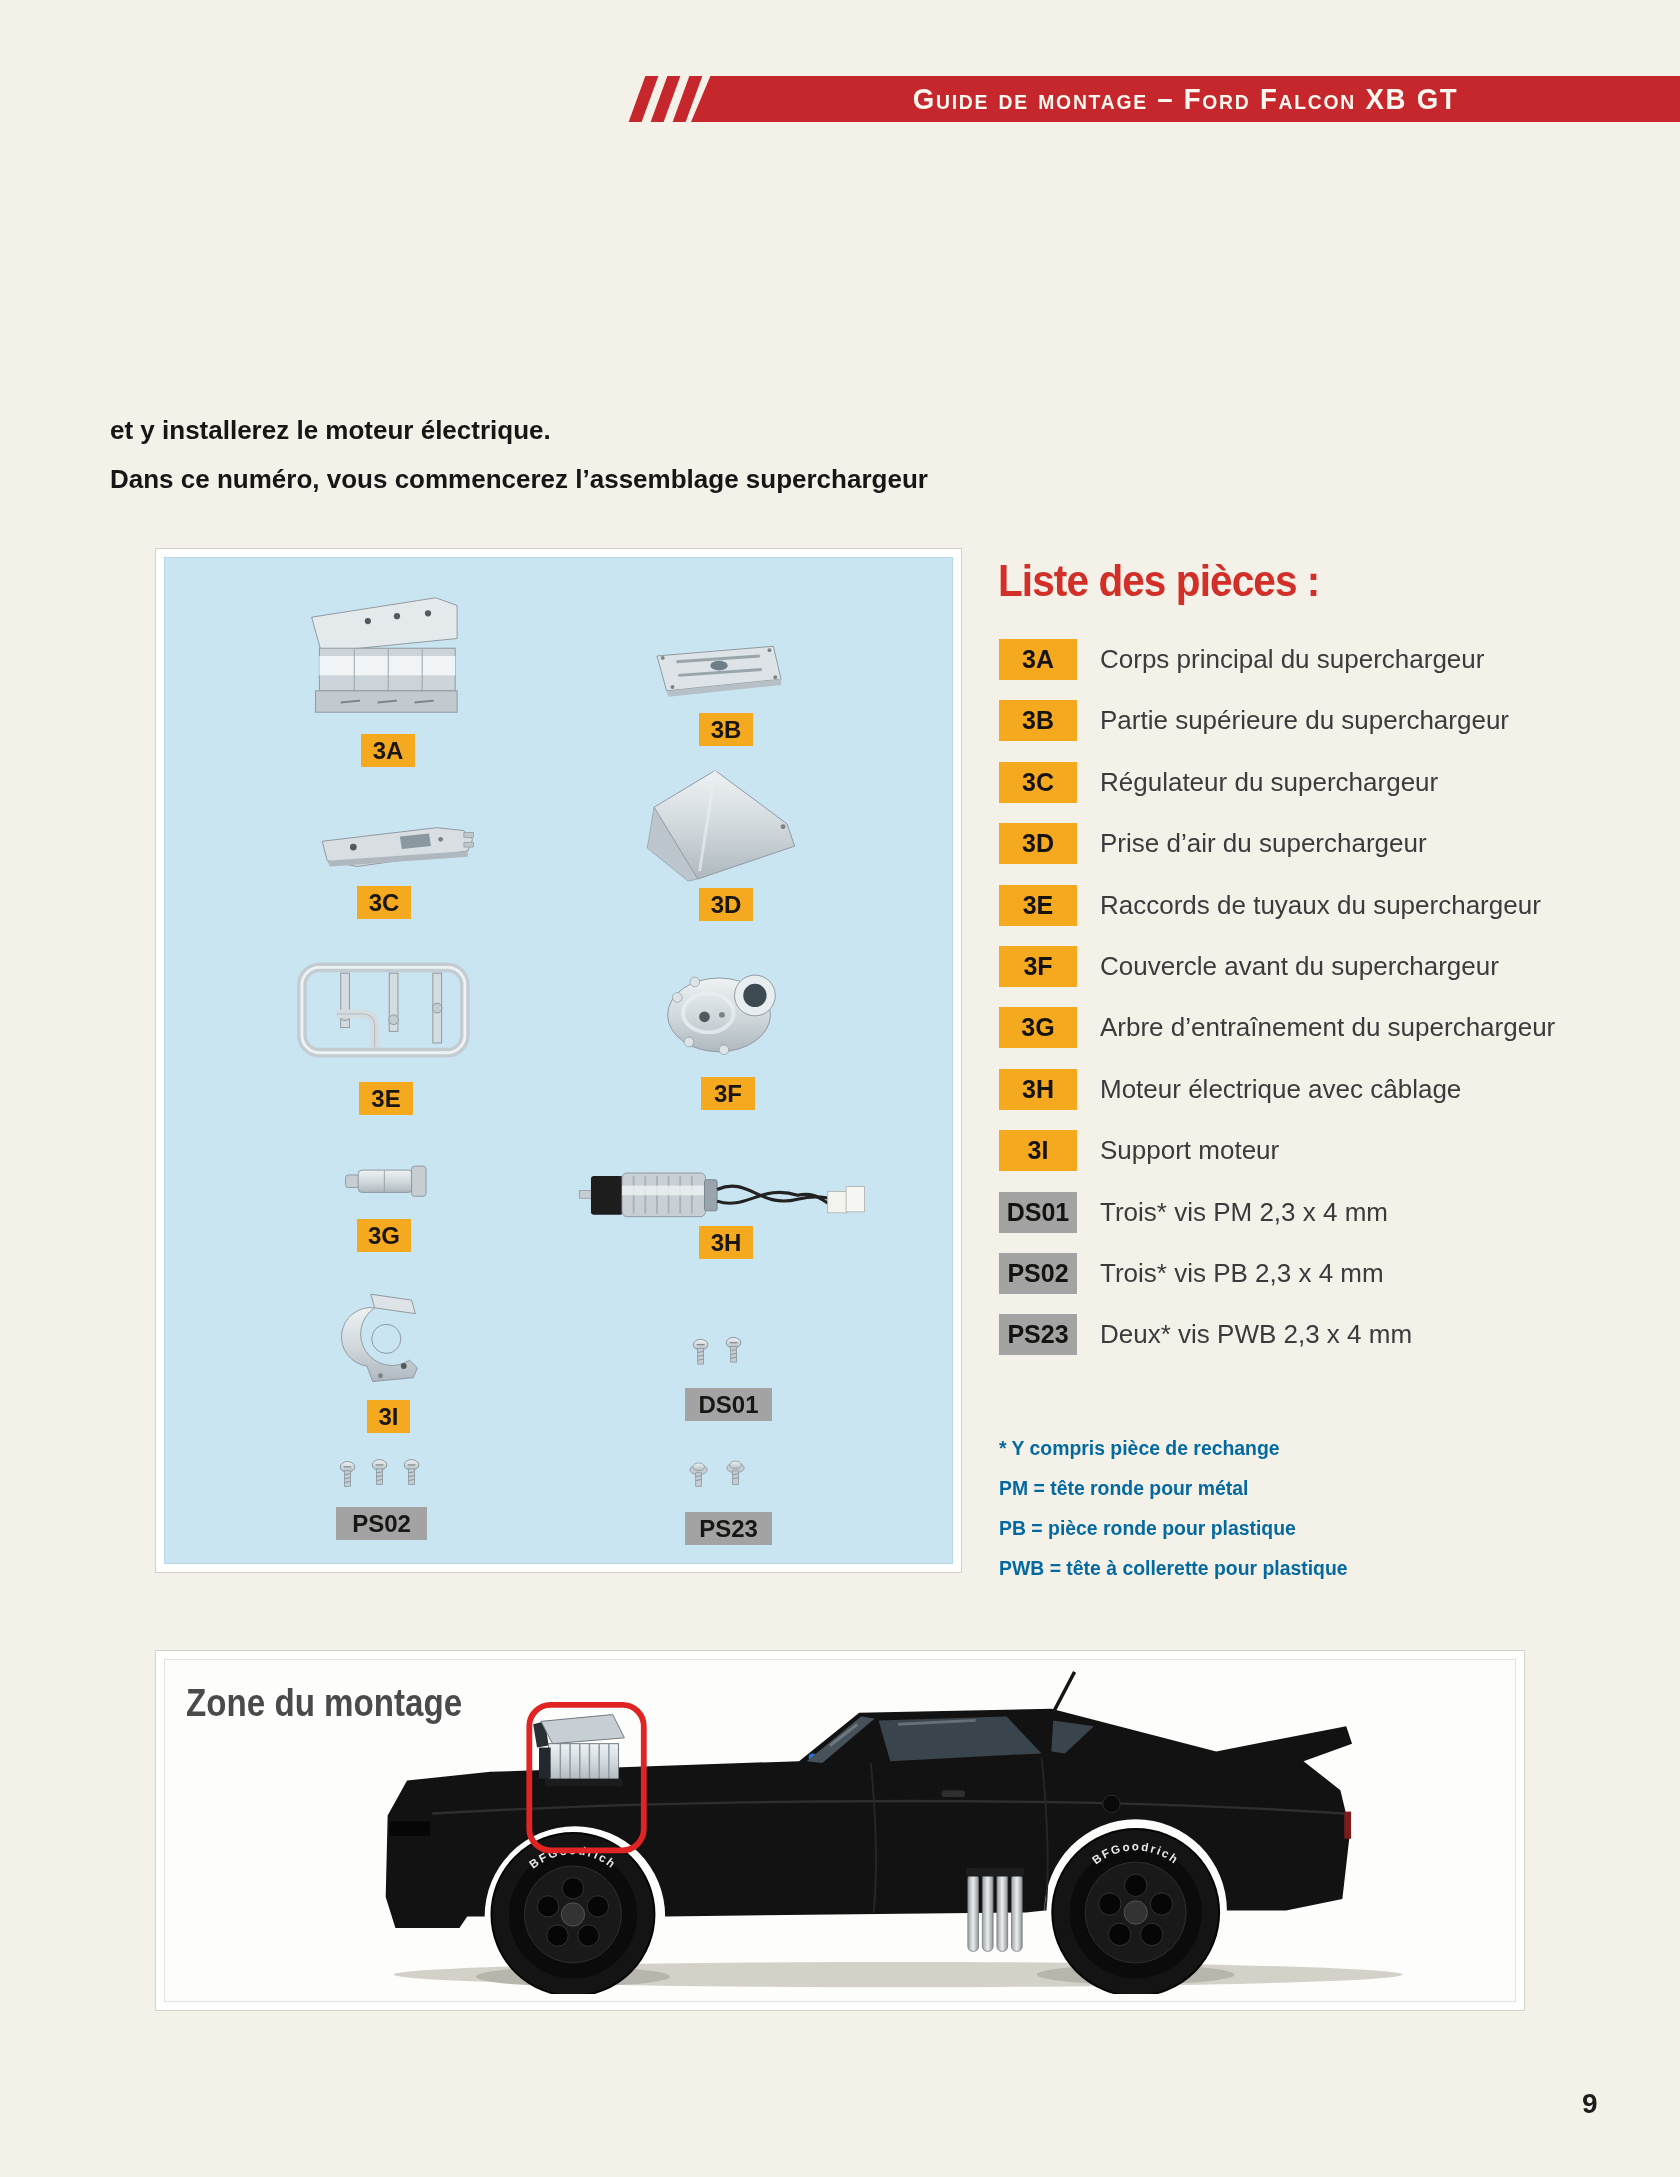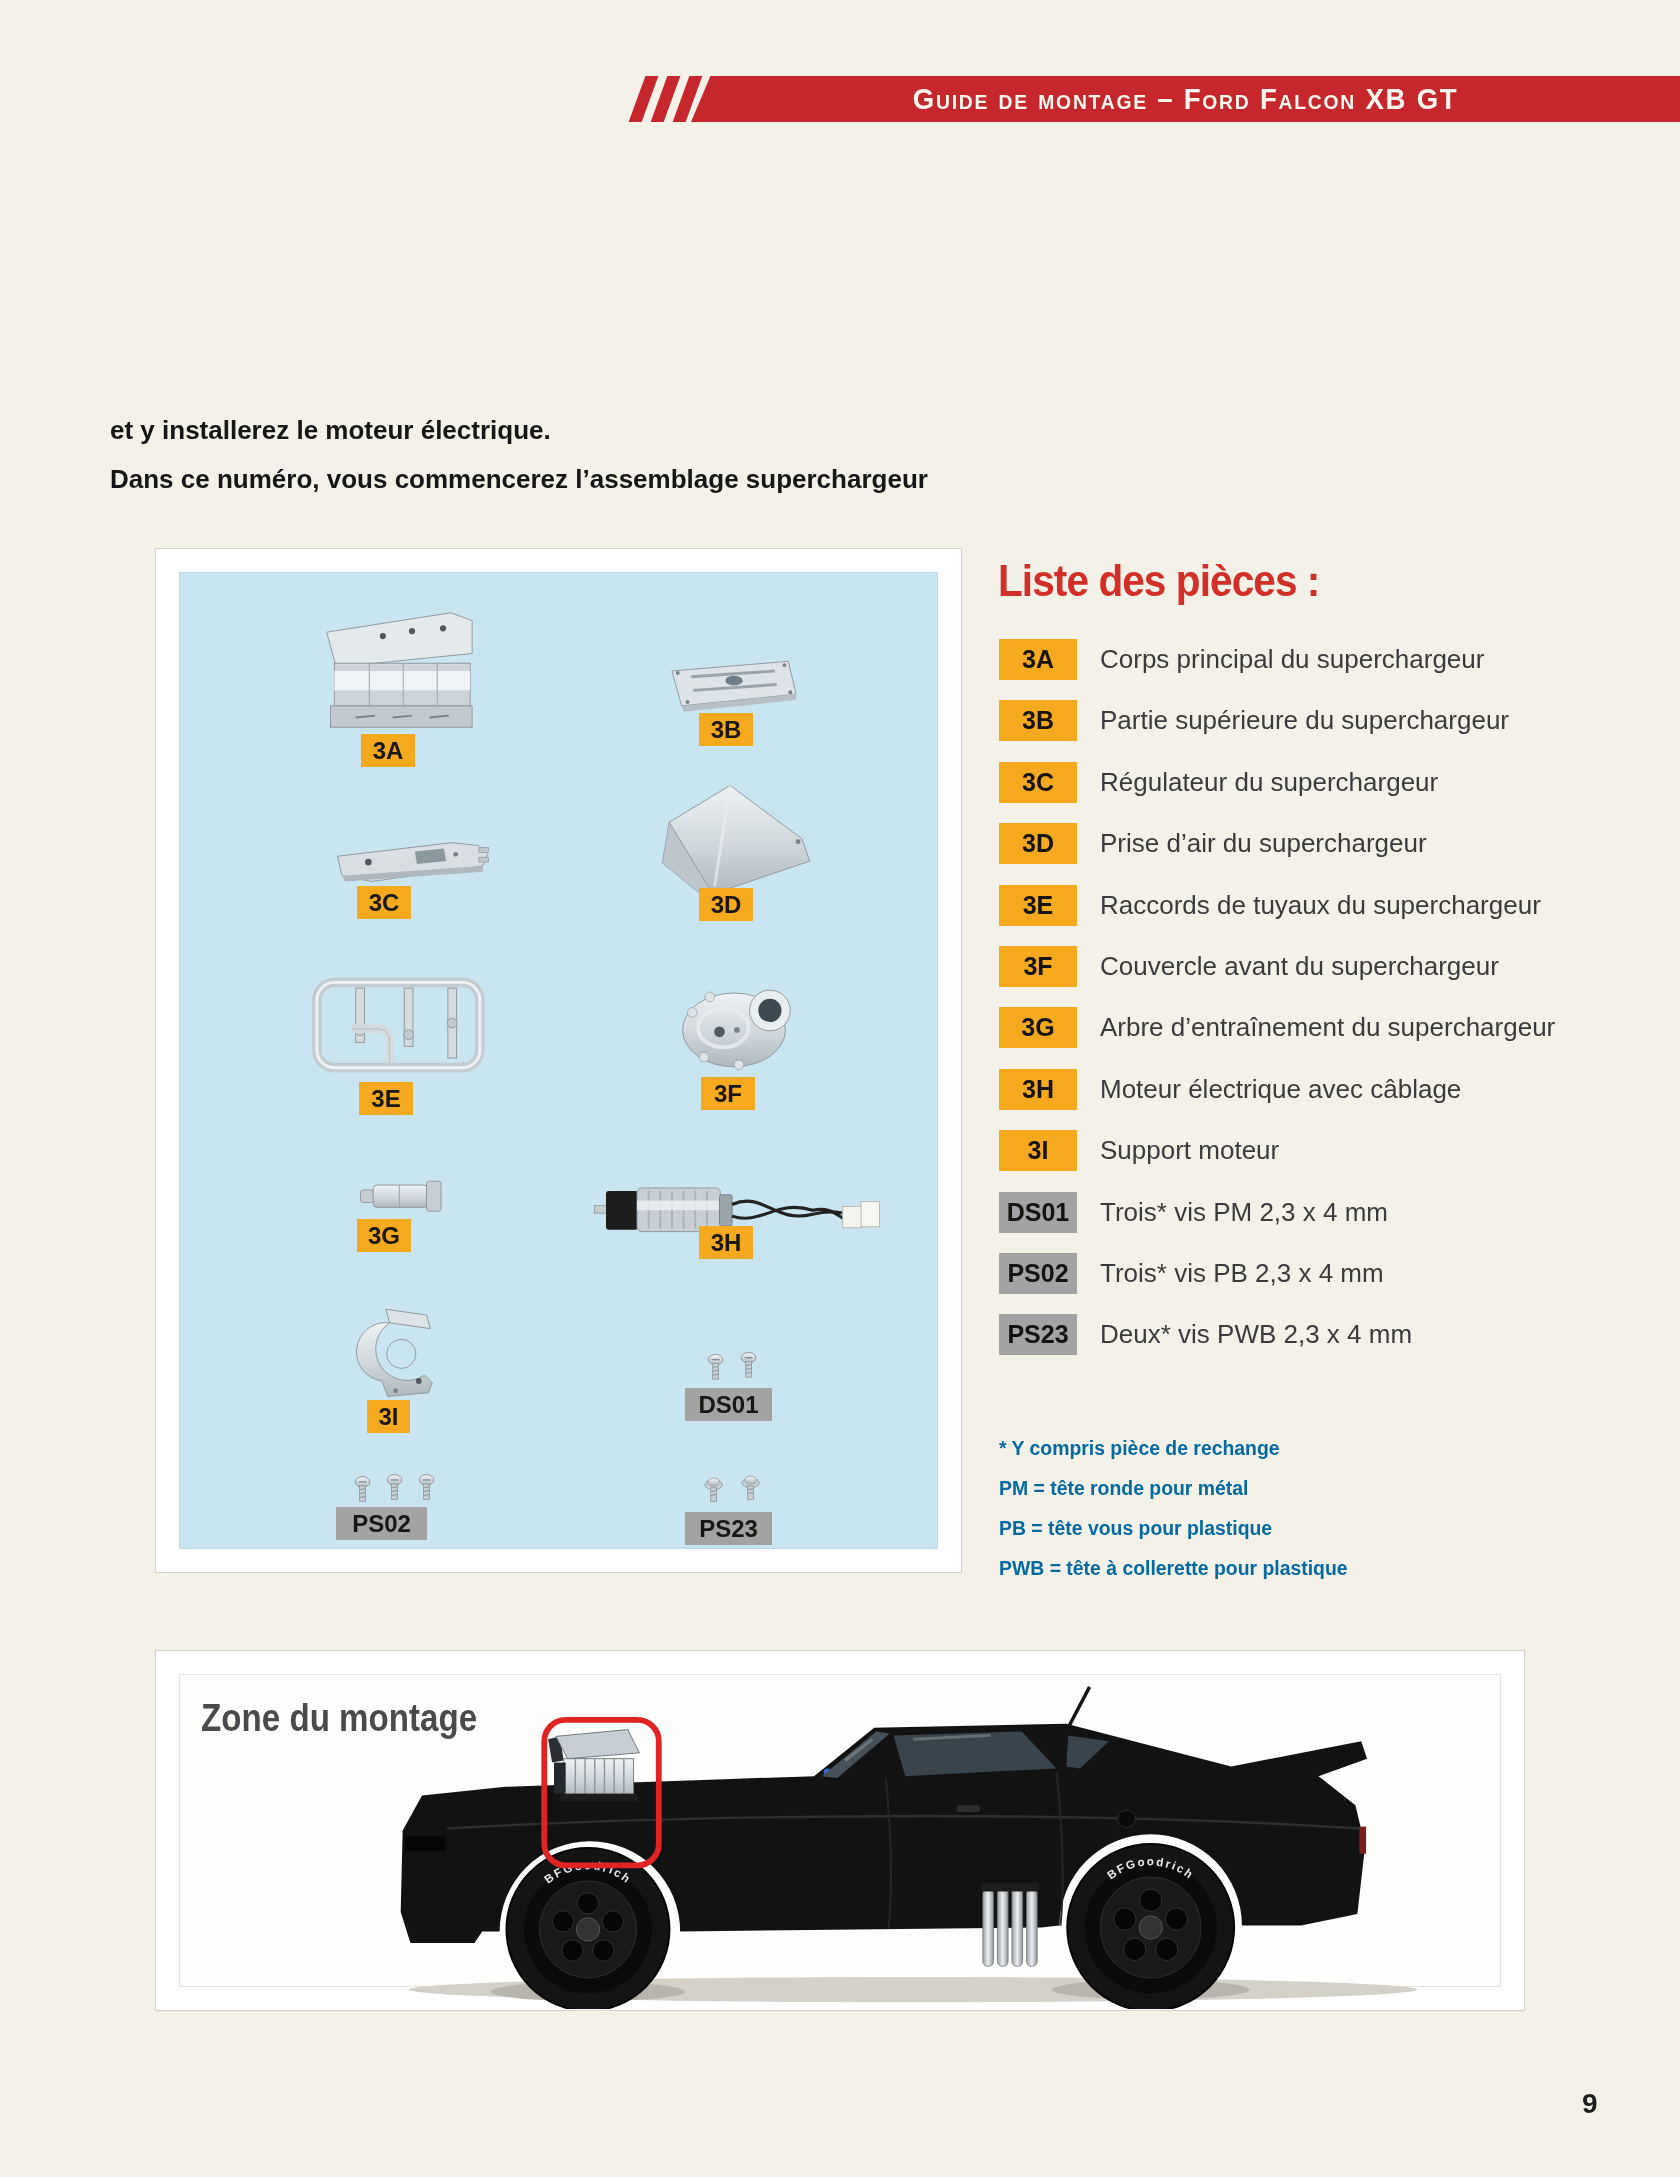--- a/index.html
+++ b/index.html
@@ -15,21 +15,21 @@
   .s1{left:637px}.s2{left:659px}.s3{left:681px}
 
   
   .heading{position:absolute;left:107px;top:146px;line-height:.98;white-space:nowrap;}
   .h-line{transform:scaleX(.78);transform-origin:left;font-weight:700;font-size:93px;letter-spacing:-1.9px;}
   .h-gray{color:#4c4c4e}.h-red{color:#d12f27}
   .h-line .h-red{margin-left:17.5px}
   .intro{position:absolute;left:110px;top:406px;font-size:26px;font-weight:700;color:#161616;line-height:49px;}
 
   
-  .frame{position:absolute;background:#fff;border:1.9px solid #d4d1c7;padding:23px;box-sizing:border-box;}
+  .frame{position:absolute;background:#fff;border:1.9px solid #d4d1c7;padding:8px;box-sizing:border-box;}
   .frame-inner{position:relative;width:100%;height:100%;box-sizing:border-box;}
   #parts-frame{left:155px;top:548px;width:807px;height:1025px;}
   #parts-frame .frame-inner{background:#c9e5f2;border:1px solid #b9d9e8;}
   #zone-frame{left:155px;top:1650px;width:1370px;height:361px;}
   #zone-frame .frame-inner{background:#fdfdfc;border:1px solid #e4e2da;}
 
   .pp-badge{position:absolute;height:33px;line-height:33px;font-weight:700;font-size:24px;
     text-align:center;color:#191714;}
   .by{background:#f5a91f;} .bb{background:#a3a3a3;}
 
@@ -282,21 +282,21 @@
         <span class="row-desc">Trois* vis PB 2,3 x 4 mm</span>
       </div>
     <div class="prow">
         <span class="row-badge bb">PS23</span>
         <span class="row-desc">Deux* vis PWB 2,3 x 4 mm</span>
       </div>
   </div>
   <div class="fnotes">
     <div class="fn">* Y compris pièce de rechange</div>
     <div class="fn">PM = tête ronde pour métal</div>
-    <div class="fn">PB = tête vous pour plastique</div>
+    <div class="fn">PB = pièce ronde pour plastique</div>
     <div class="fn">PWB = tête à collerette pour plastique</div>
   </div>
 
   <div class="frame" id="zone-frame">
     <div class="frame-inner">
       <div class="zone-title">Zone du montage</div>
       <svg id="car-svg" width="1145" height="326" viewBox="0 0 1180 336">
         <defs>
           <linearGradient id="chrome" x1="0" y1="0" x2="1" y2="0">
             <stop offset="0" stop-color="#9aa0a4"></stop>

